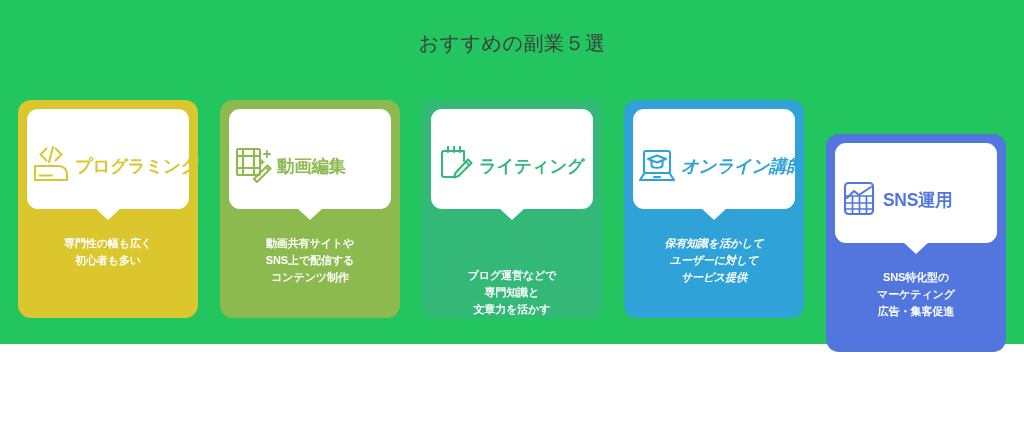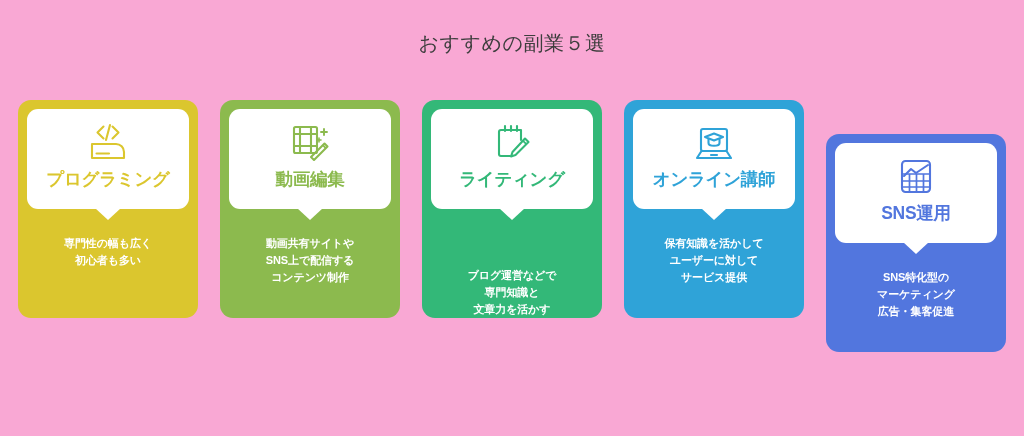--- a/index.html
+++ b/index.html
@@ -10,22 +10,22 @@
   body {
     width: 1024px;
     height: 436px;
     background: #ffffff;
     font-family: "Liberation Sans", "DejaVu Sans", sans-serif;
     overflow: hidden;
   }
   #page {
     position: relative;
     width: 1024px;
-    height: 436px;
-    background: #f9a8d4;
+    height: 344px;
+    background: #22c55e;
   }
 
   
   .page-title {
     position: absolute;
     top: 30px;
     left: 0;
     width: 1024px;
     text-align: center;
     font-size: 20px;
@@ -58,21 +58,21 @@
 
   
   .bubble {
     position: relative;
     margin-top: 9px;
     width: 162px;
     height: 100px;
     background: #ffffff;
     border-radius: 11px;
     display: flex;
-    flex-direction: column;
+    flex-direction: row;
     align-items: center;
     justify-content: flex-start;
     box-sizing: border-box;
     padding-top: 11px;
   }
   .bubble::after {
     content: "";
     position: absolute;
     bottom: -11px;
     left: 50%;
@@ -178,21 +178,21 @@
         </div>
         <div class="card-label" style="color:#33b878">ライティング</div>
       </div>
       <div class="card-desc">
         <div>ブログ運営などで</div>
         <div>専門知識と</div>
         <div>文章力を活かす</div>
       </div>
     </div>
 
-    <div class="card" style="background: rgb(47, 163, 216);">
+    <div class="card" style="background: rgb(47, 163, 216); font-style: italic;">
       <div class="bubble">
         <div class="card-icon">
           <svg viewBox="0 0 48 46" width="48" height="46" fill="none">
             <rect x="11" y="9" width="26" height="22" rx="2" stroke="#2fa3d8" stroke-width="2.1"></rect>
             <path d="M7 38 L11.5 31 H36.5 L41 38 Z" stroke="#2fa3d8" stroke-width="2.1" stroke-linejoin="round"></path>
             <path d="M21 35 H27" stroke="#2fa3d8" stroke-width="2.1" stroke-linecap="round"></path>
             <path d="M24 13.5 L33 17 L24 20.5 L15 17 Z" stroke="#2fa3d8" stroke-width="2.1" stroke-linejoin="round"></path>
             <path d="M18.5 18.8 V23 C18.5 24.6 21 25.8 24 25.8 C27 25.8 29.5 24.6 29.5 23 V18.8" stroke="#2fa3d8" stroke-width="2.1" stroke-linecap="round" stroke-linejoin="round"></path>
           </svg>
         </div>

